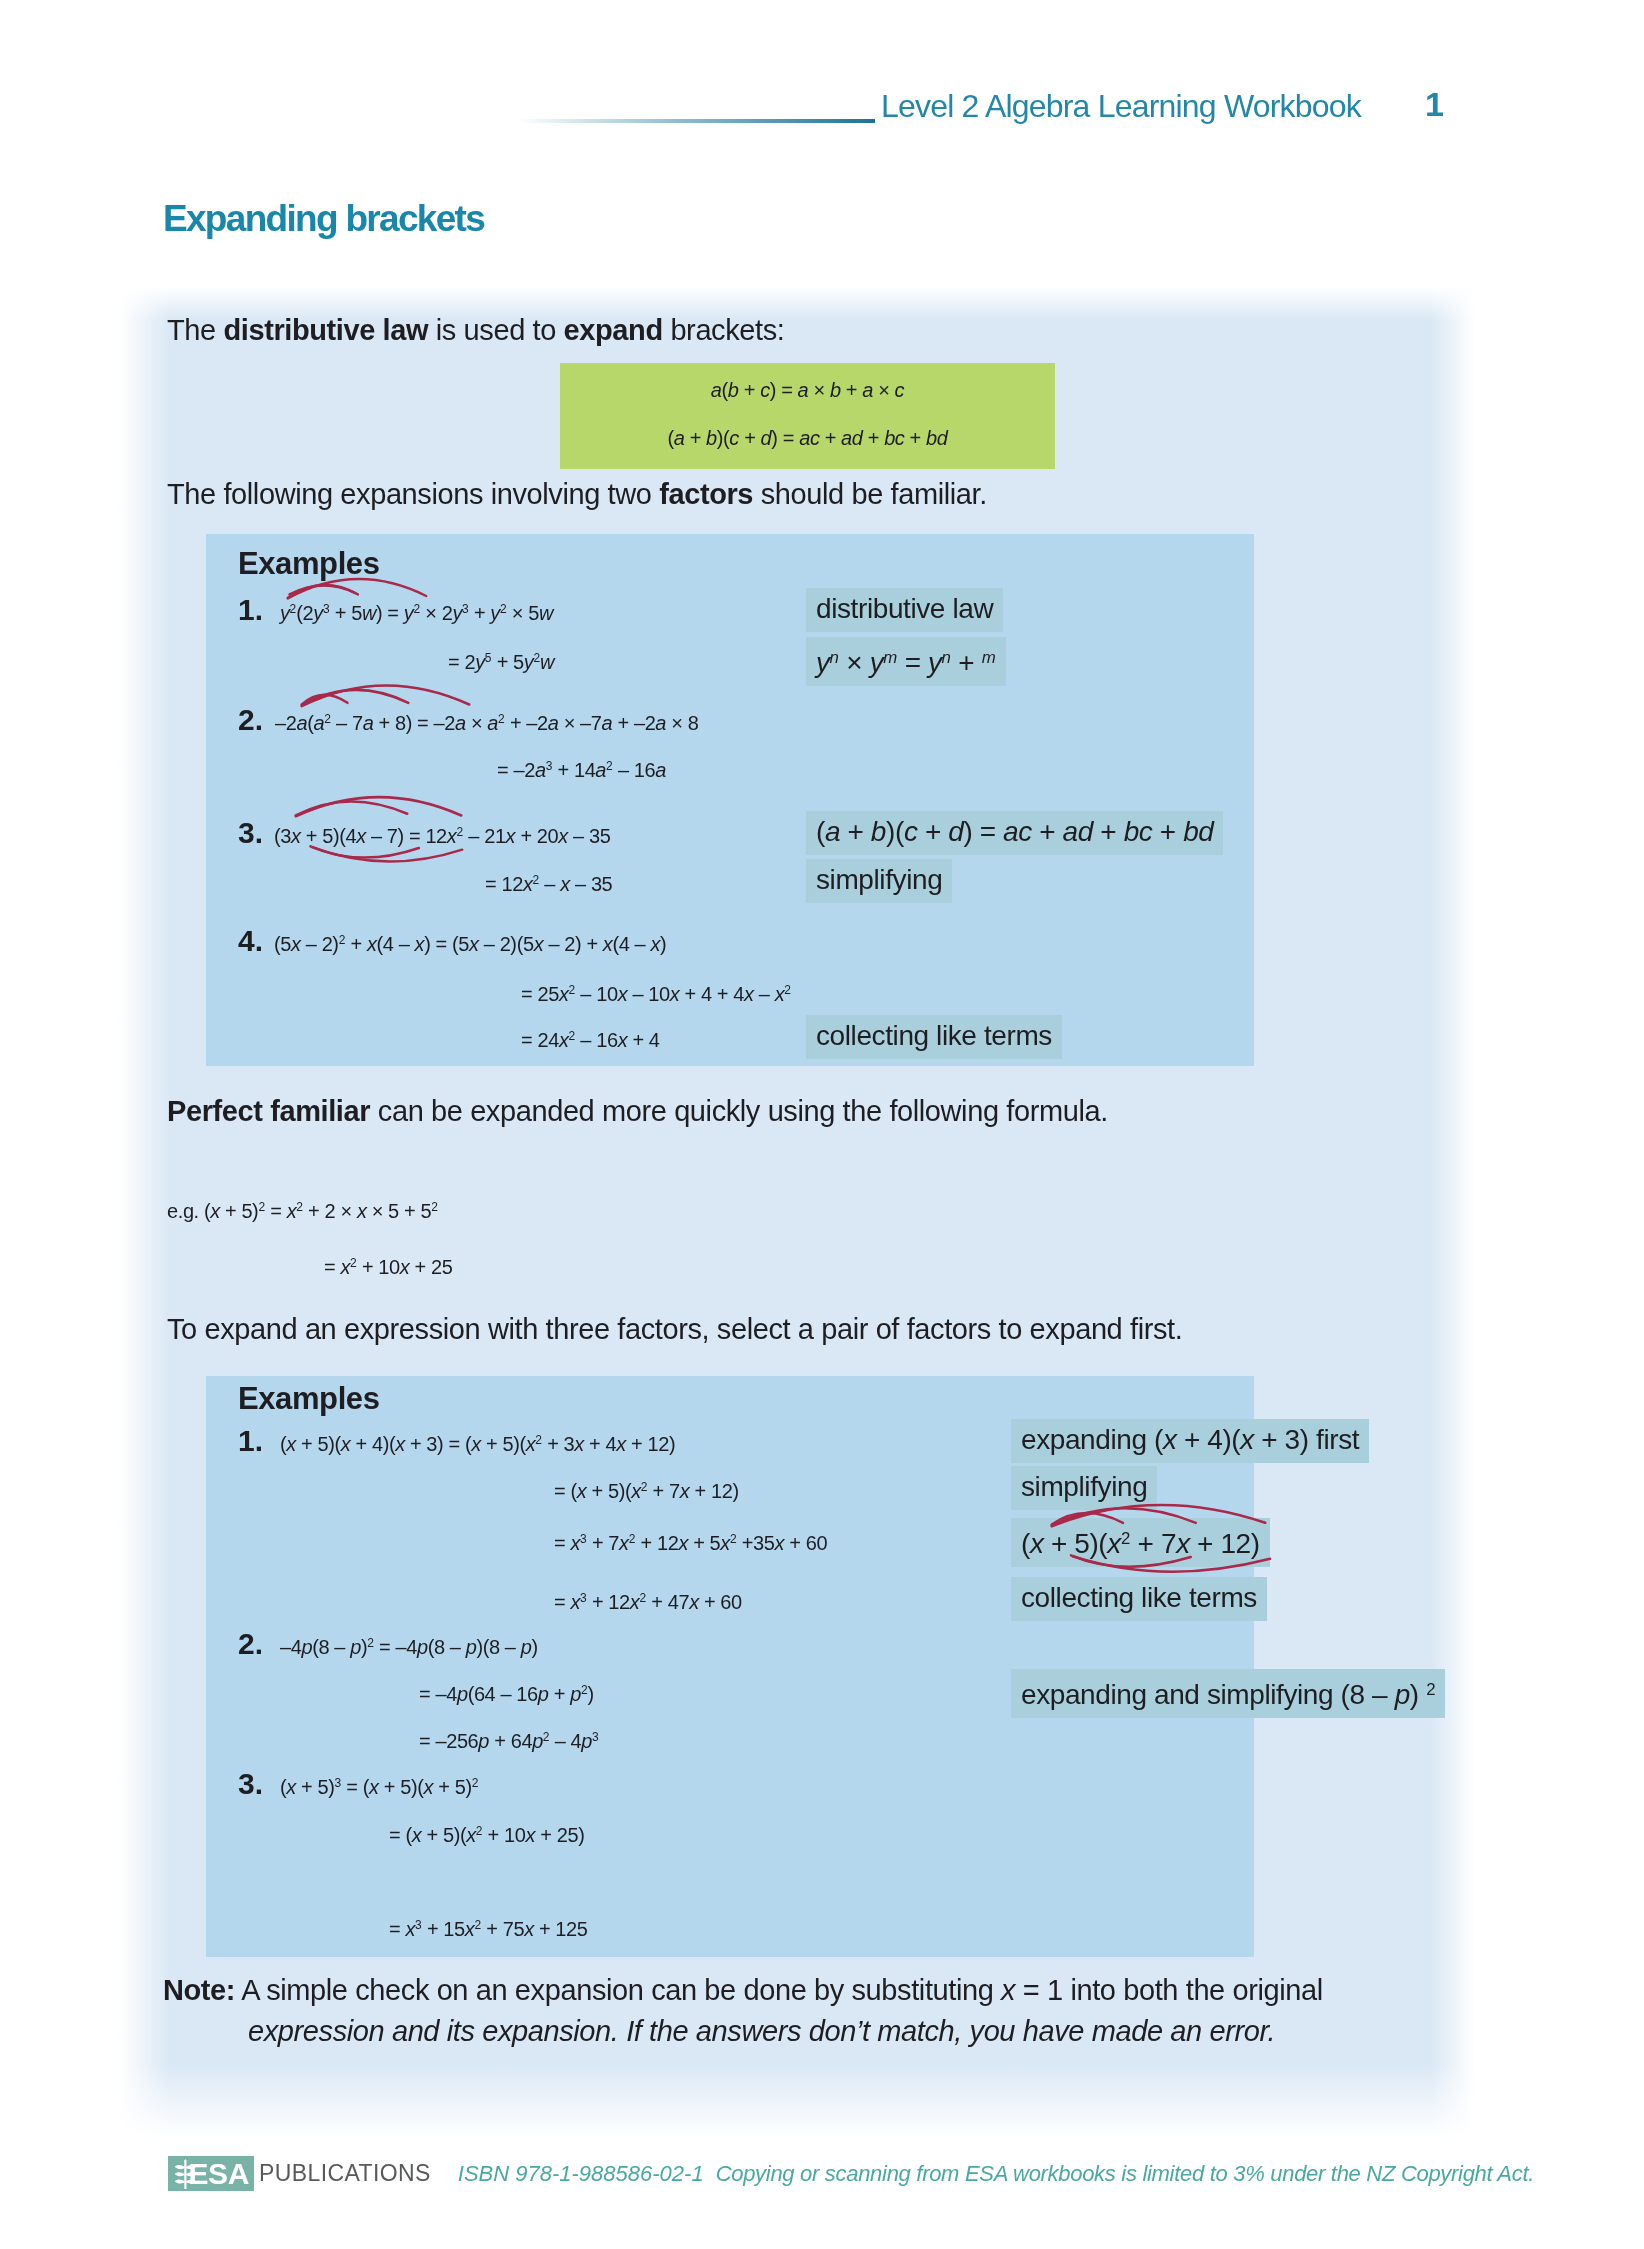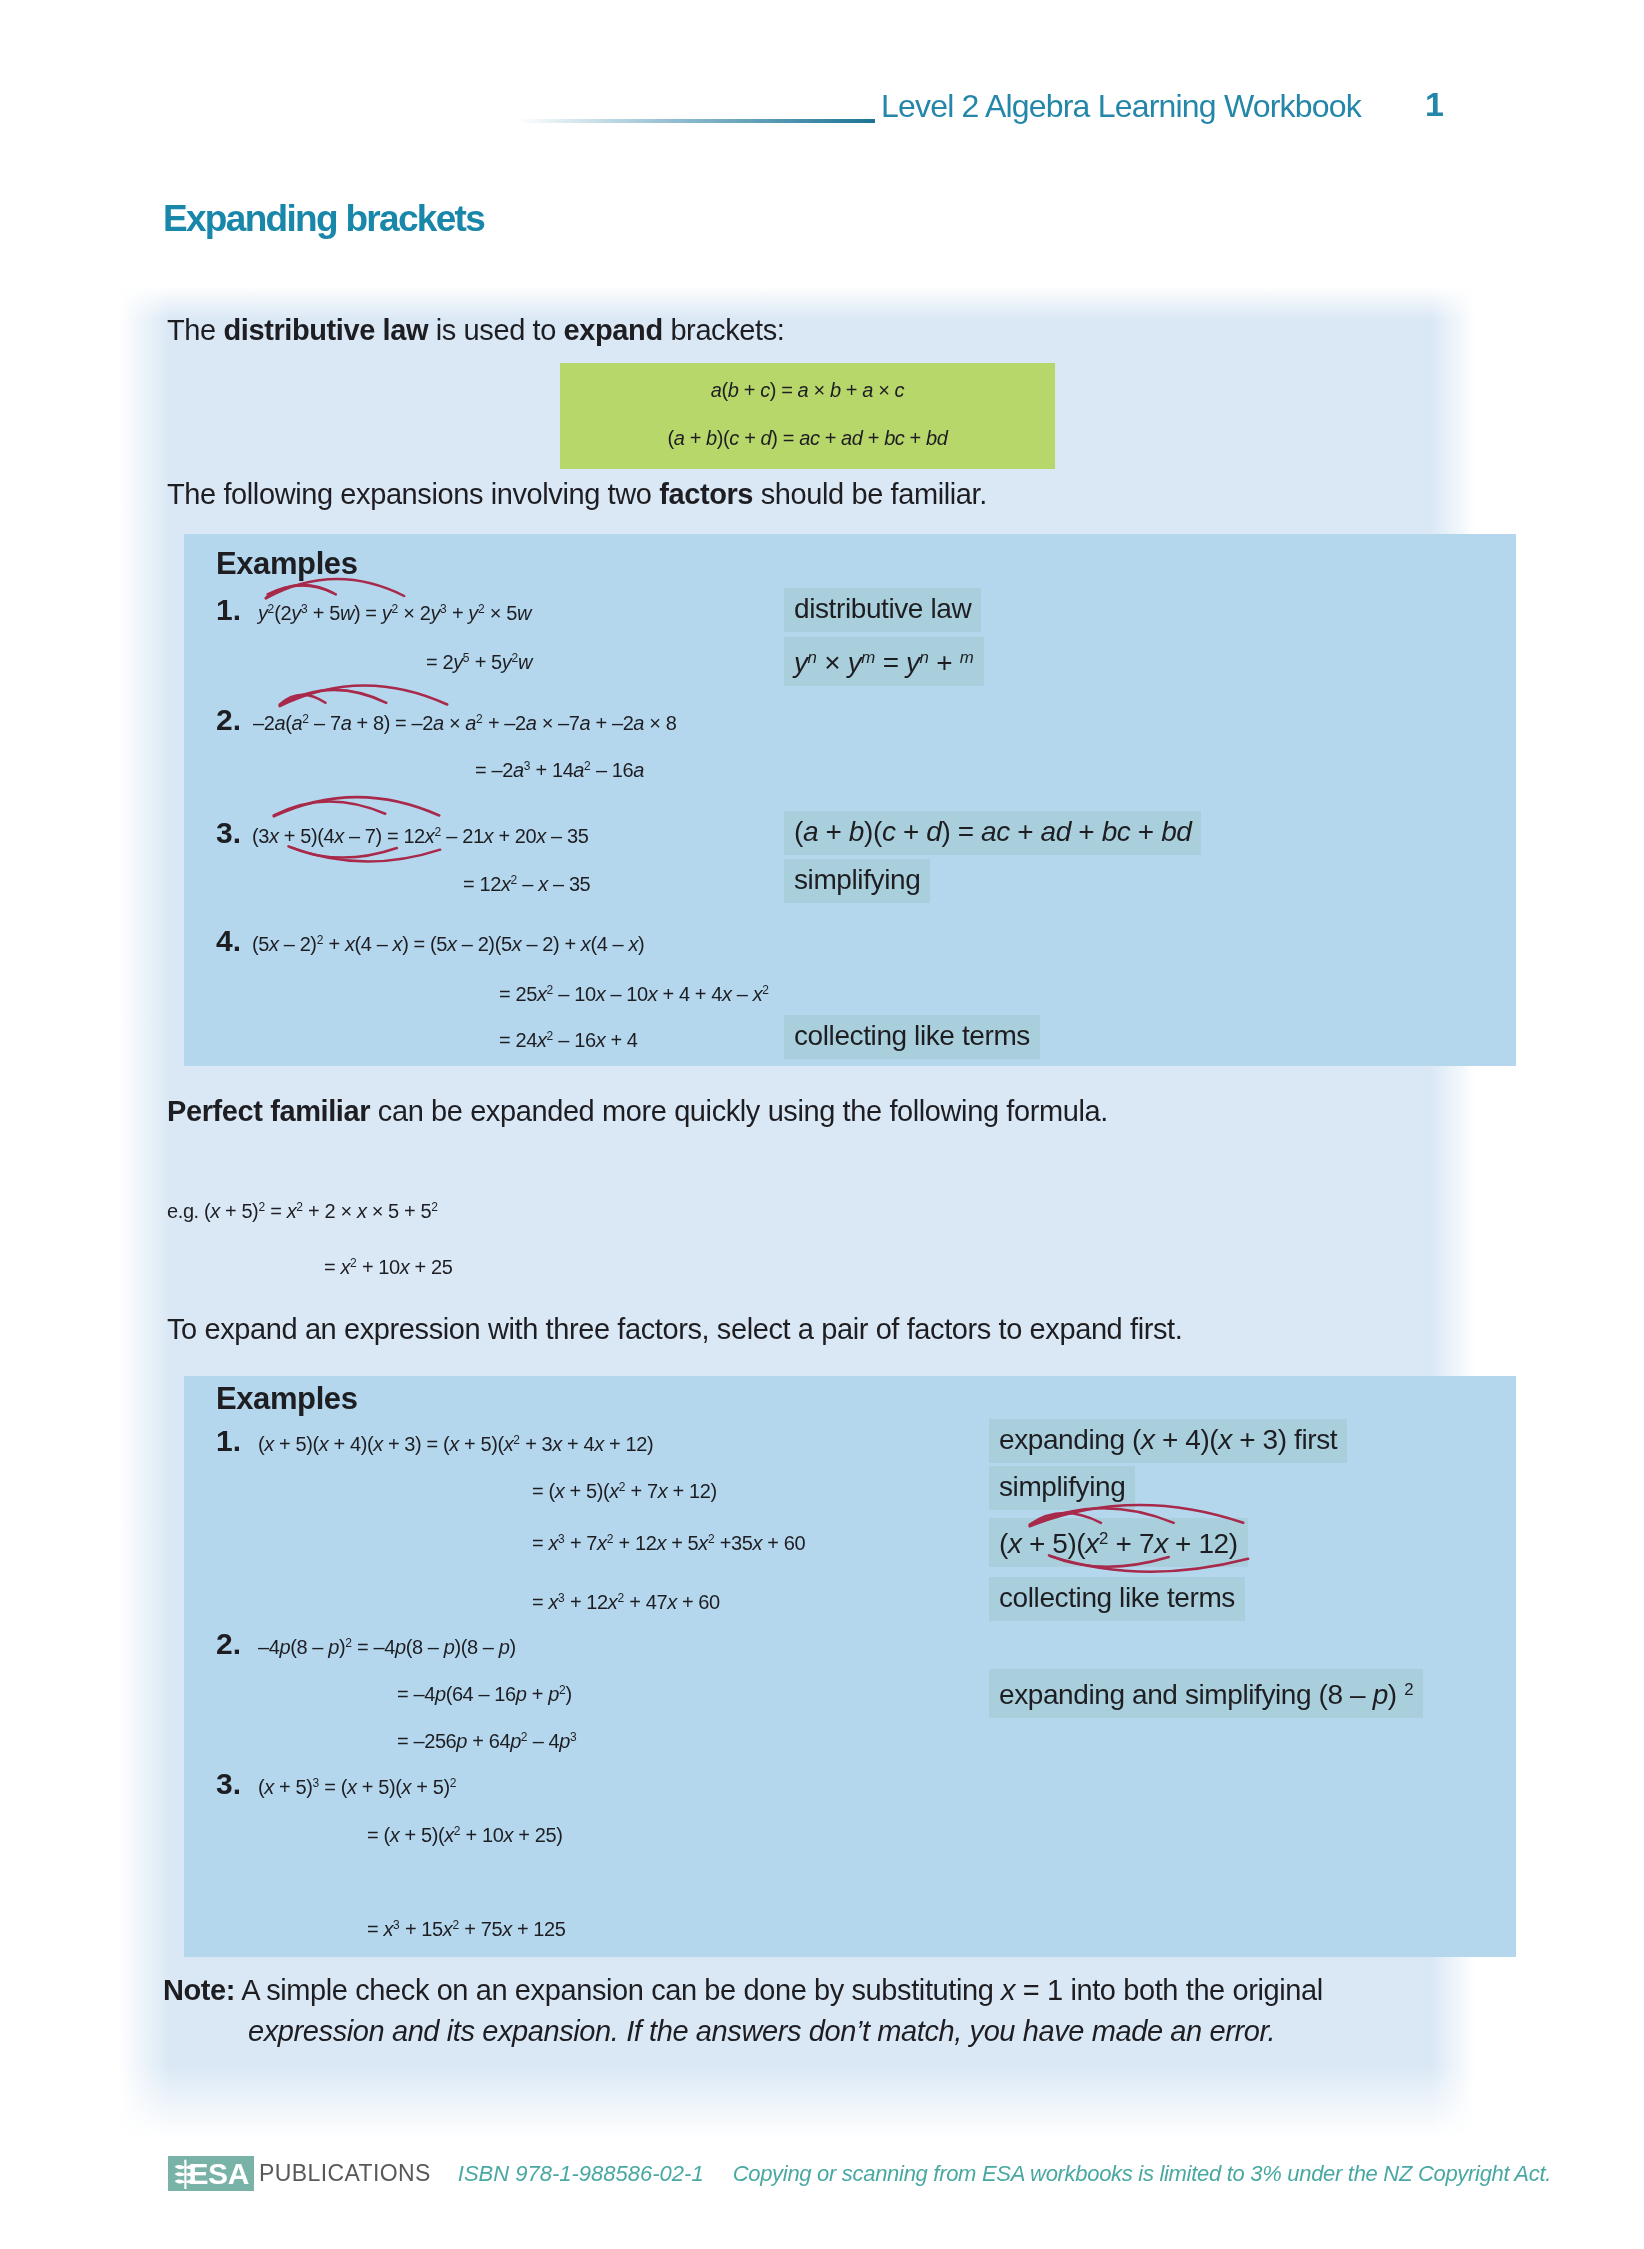--- a/index.html
+++ b/index.html
@@ -34,21 +34,21 @@
   .para{position:absolute;font-size:29px;letter-spacing:-0.4px;white-space:nowrap;}
   .math{font-size:20px;letter-spacing:-0.4px;white-space:nowrap;}
   sup{font-size:0.6em;vertical-align:0.55em;letter-spacing:0;}
   i{font-style:italic;}
   
   .greenbox{position:absolute;background:var(--green);text-align:center;}
   .gb1{left:560px;top:363px;width:495px;height:103px;padding-top:3.4px;}
   .gb1 .math{display:block;position:static;line-height:48px;}
   .gb2{left:561px;top:1136px;width:490px;height:51px;line-height:51px;}
   
-  .exbox{position:absolute;left:184px;width:1332px;background:var(--box-blue);}
+  .exbox{position:absolute;left:206px;width:1048px;background:var(--box-blue);}
   .exbox1{top:534px;height:532px;}
   .exbox2{top:1376px;height:581px;}
   .exhead{position:absolute;left:32px;font-size:31px;font-weight:bold;letter-spacing:-0.4px;}
   .row{position:absolute;left:0;width:100%;height:35px;line-height:35px;}
   .num{position:absolute;left:32px;font-size:30px;font-weight:bold;}
   .eq{position:absolute;top:0;}
   .ann{position:absolute;top:-4.2px;background:var(--hl-blue);padding:2.5px 10px 4.2px 10px;
     font-size:28px;letter-spacing:-0.4px;white-space:nowrap;line-height:37px;}
   .exbox1 .ann{left:600px;}
   .exbox2 .ann{left:805px;}
@@ -56,21 +56,21 @@
   
   .note b{font-weight:bold;}
   
   .footer{position:absolute;left:168px;top:2154px;height:39px;display:flex;align-items:center;}
   .logo{width:86px;height:35px;background:var(--logo-teal);display:flex;align-items:center;
     justify-content:flex-end;padding-right:5px;box-sizing:border-box;position:relative;}
   .logo-text{color:#fff;font-size:30px;font-weight:bold;letter-spacing:-0.4px;}
   .logo svg{position:absolute;left:2.5px;top:2.5px;}
   .pubs{color:var(--f-gray);font-size:23px;letter-spacing:0.4px;margin-left:5px;}
   .isbn{color:var(--f-teal);font-size:22px;font-style:italic;margin-left:27px;letter-spacing:0;}
-  .cpy{color:var(--f-teal);font-size:22px;font-style:italic;margin-left:29px;letter-spacing:-0.3px;}
+  .cpy{color:var(--f-teal);font-size:22px;font-style:italic;margin-left:12px;letter-spacing:-0.3px;}
 </style>
 </head>
 <body>
 
 <div id="page">
 
   <div class="hdr-rule"></div>
   <div class="hdr-text">Level 2 Algebra Learning Workbook</div>
   <div class="hdr-page">1</div>
 

